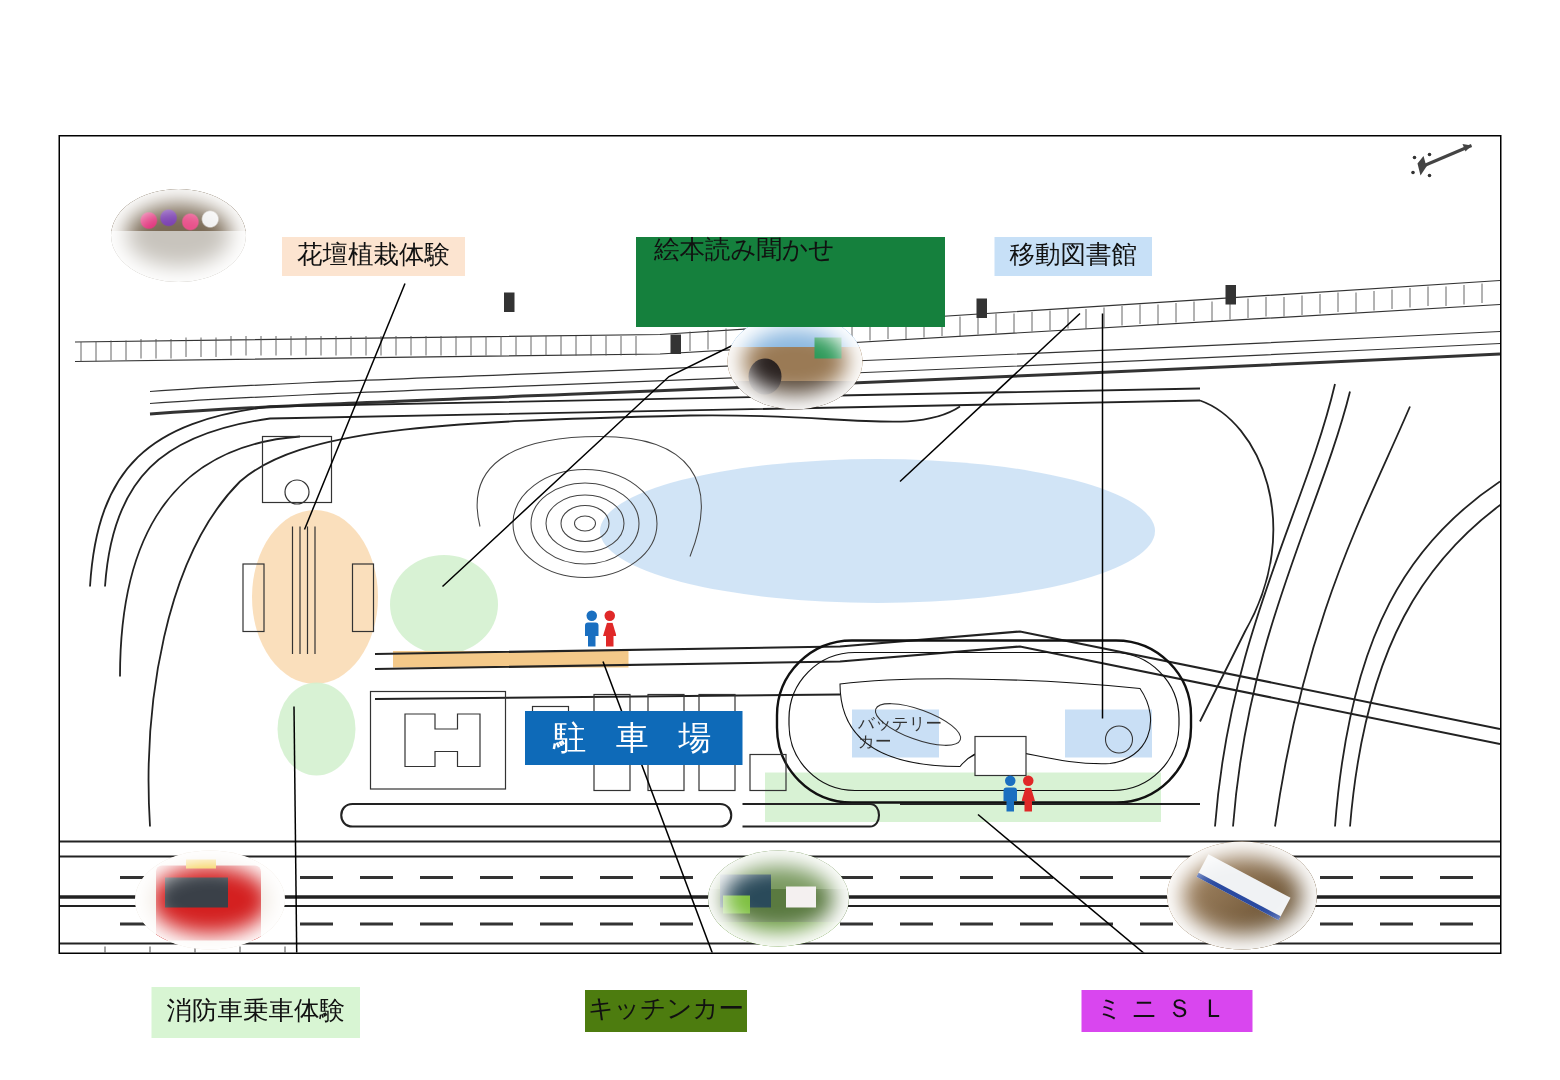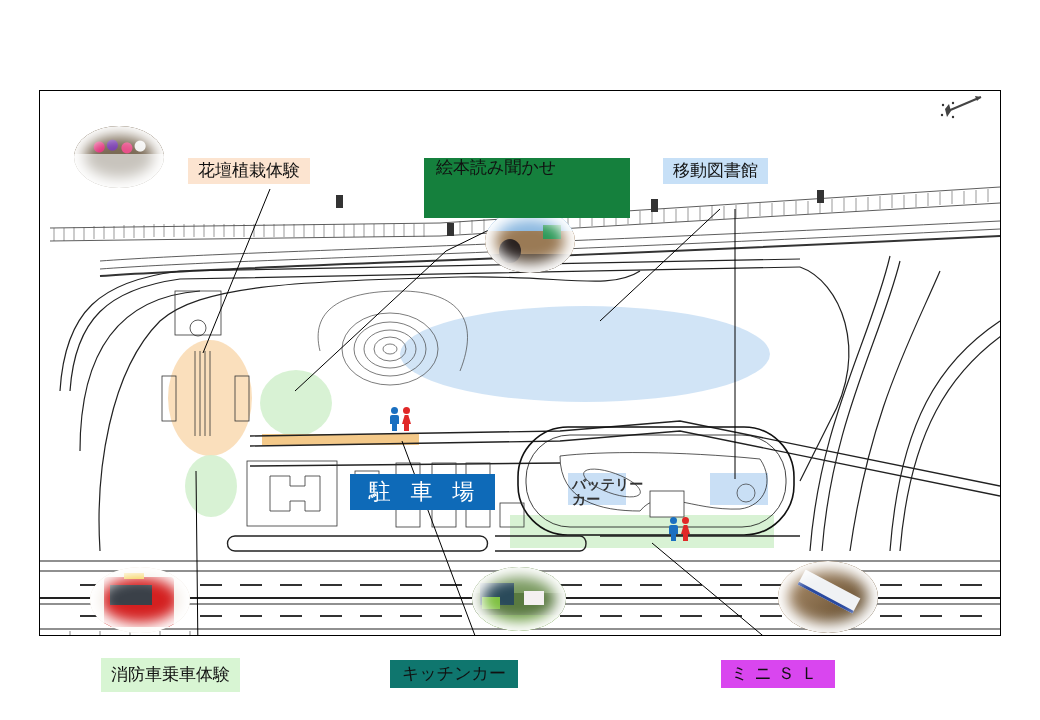--- a/index.html
+++ b/index.html
@@ -10,21 +10,21 @@
   svg.map { position:absolute; left:0; top:0; }
   .label { position:absolute; font-size:17px; color:#111; line-height:1.15;
            padding:3px 10px; white-space:nowrap;margin-top:12px; }
   .label.two-line { text-align:center; padding:2px 12px; }
   .photo { position:absolute; border-radius:50%; overflow:hidden; }
   .photo::after { content:""; position:absolute; inset:0; border-radius:50%;
                   box-shadow: inset 0 0 14px 10px #fff; }
   .parking { position:absolute; left:349px; top:473px; width:145px; height:36px;
              color:#fff; font-size:22px; letter-spacing:2px; display:flex;
              align-items:center; justify-content:space-around; padding:0 10px; box-sizing:border-box; }
-  .zone-text { position:absolute; font-size:14px; color:#333; line-height:1.1;font-weight:bold; }
+  .zone-text { position:absolute; font-size:11px; color:#333; line-height:1.1; }
   .wc { position:absolute; display:flex; gap:3px; }
   .person { position:relative; width:9px; height:24px; }
   .person .head { position:absolute; left:1px; top:0; width:7px; height:7px; border-radius:50%; }
   .person .body { position:absolute; left:0; top:8px; width:9px; height:9px; border-radius:2px 2px 0 0; }
   .person .legs { position:absolute; left:2px; top:16px; width:5px; height:8px; }
   .person.female .body { clip-path: polygon(30% 0,70% 0,100% 100%,0 100%); }
 </style>
 </head>
 <body>
 
@@ -216,15 +216,15 @@
 <div class="label" style="left:188px;top:146px;background:#fce4d0;">花壇植栽体験</div>
 
 <div class="label two-line" style="left:424px;top:146px;width:182px;height:60px;background:#15803d;padding:0 12px;">
   <div style="text-align:left;">絵本読み聞かせ</div>
 </div>
 
 <div class="label" style="left:663px;top:146px;background:#c7e0f7;">移動図書館</div>
 
 <div class="label" style="left:101px;top:646px;background:#d8f5d3;padding:7px 10px;">消防車乗車体験</div>
 
-<div class="label" style="left:390px;top:648px;background:#0f766e;padding:4px 12px;">キッチンカー</div>
+<div class="label" style="left:390px;top:648px;background:#4d7c0f;padding:4px 2px;">キッチンカー</div>
 
 <div class="label" style="left:721px;top:648px;width:94px;background:#d946ef;padding:4px 10px;letter-spacing:6px;">ミニＳＬ</div>
 
 </body></html>

